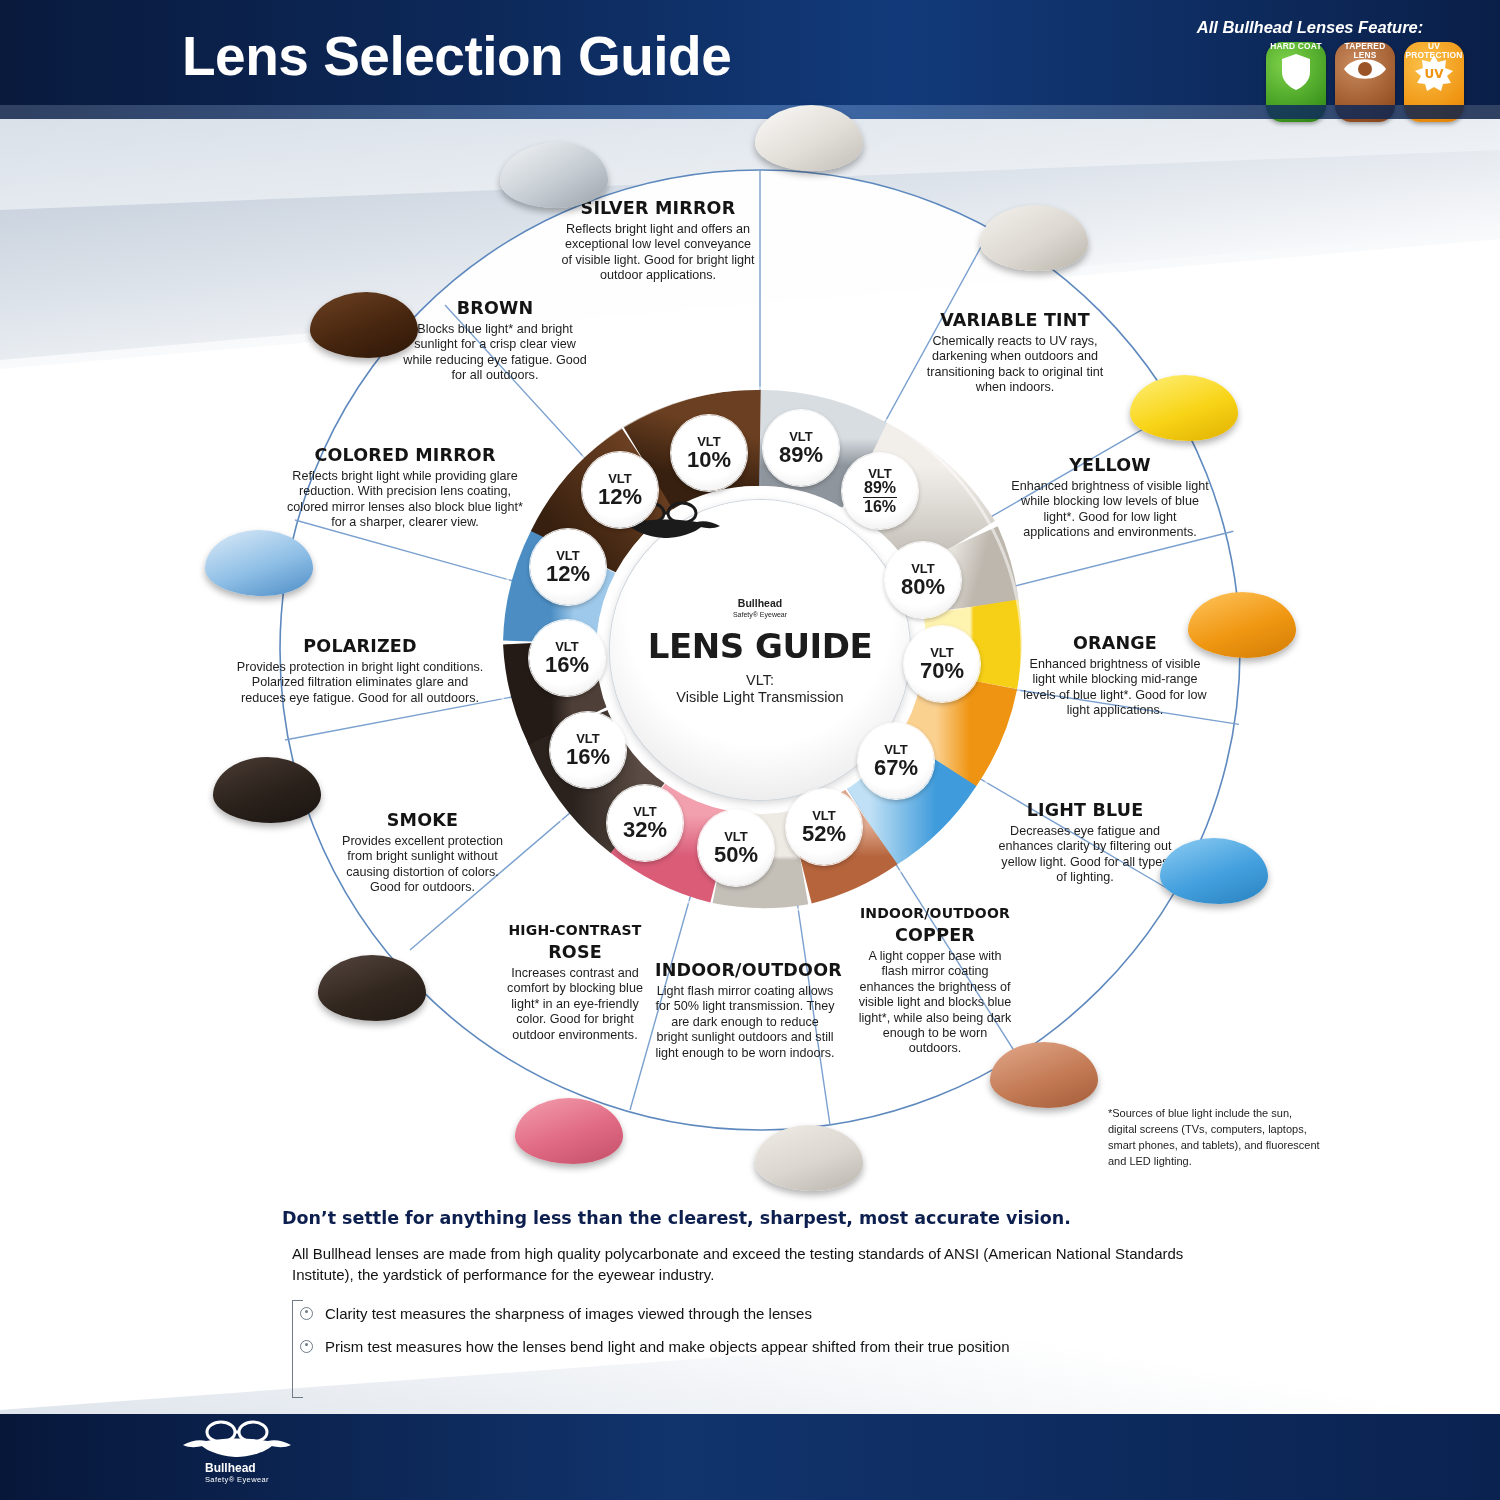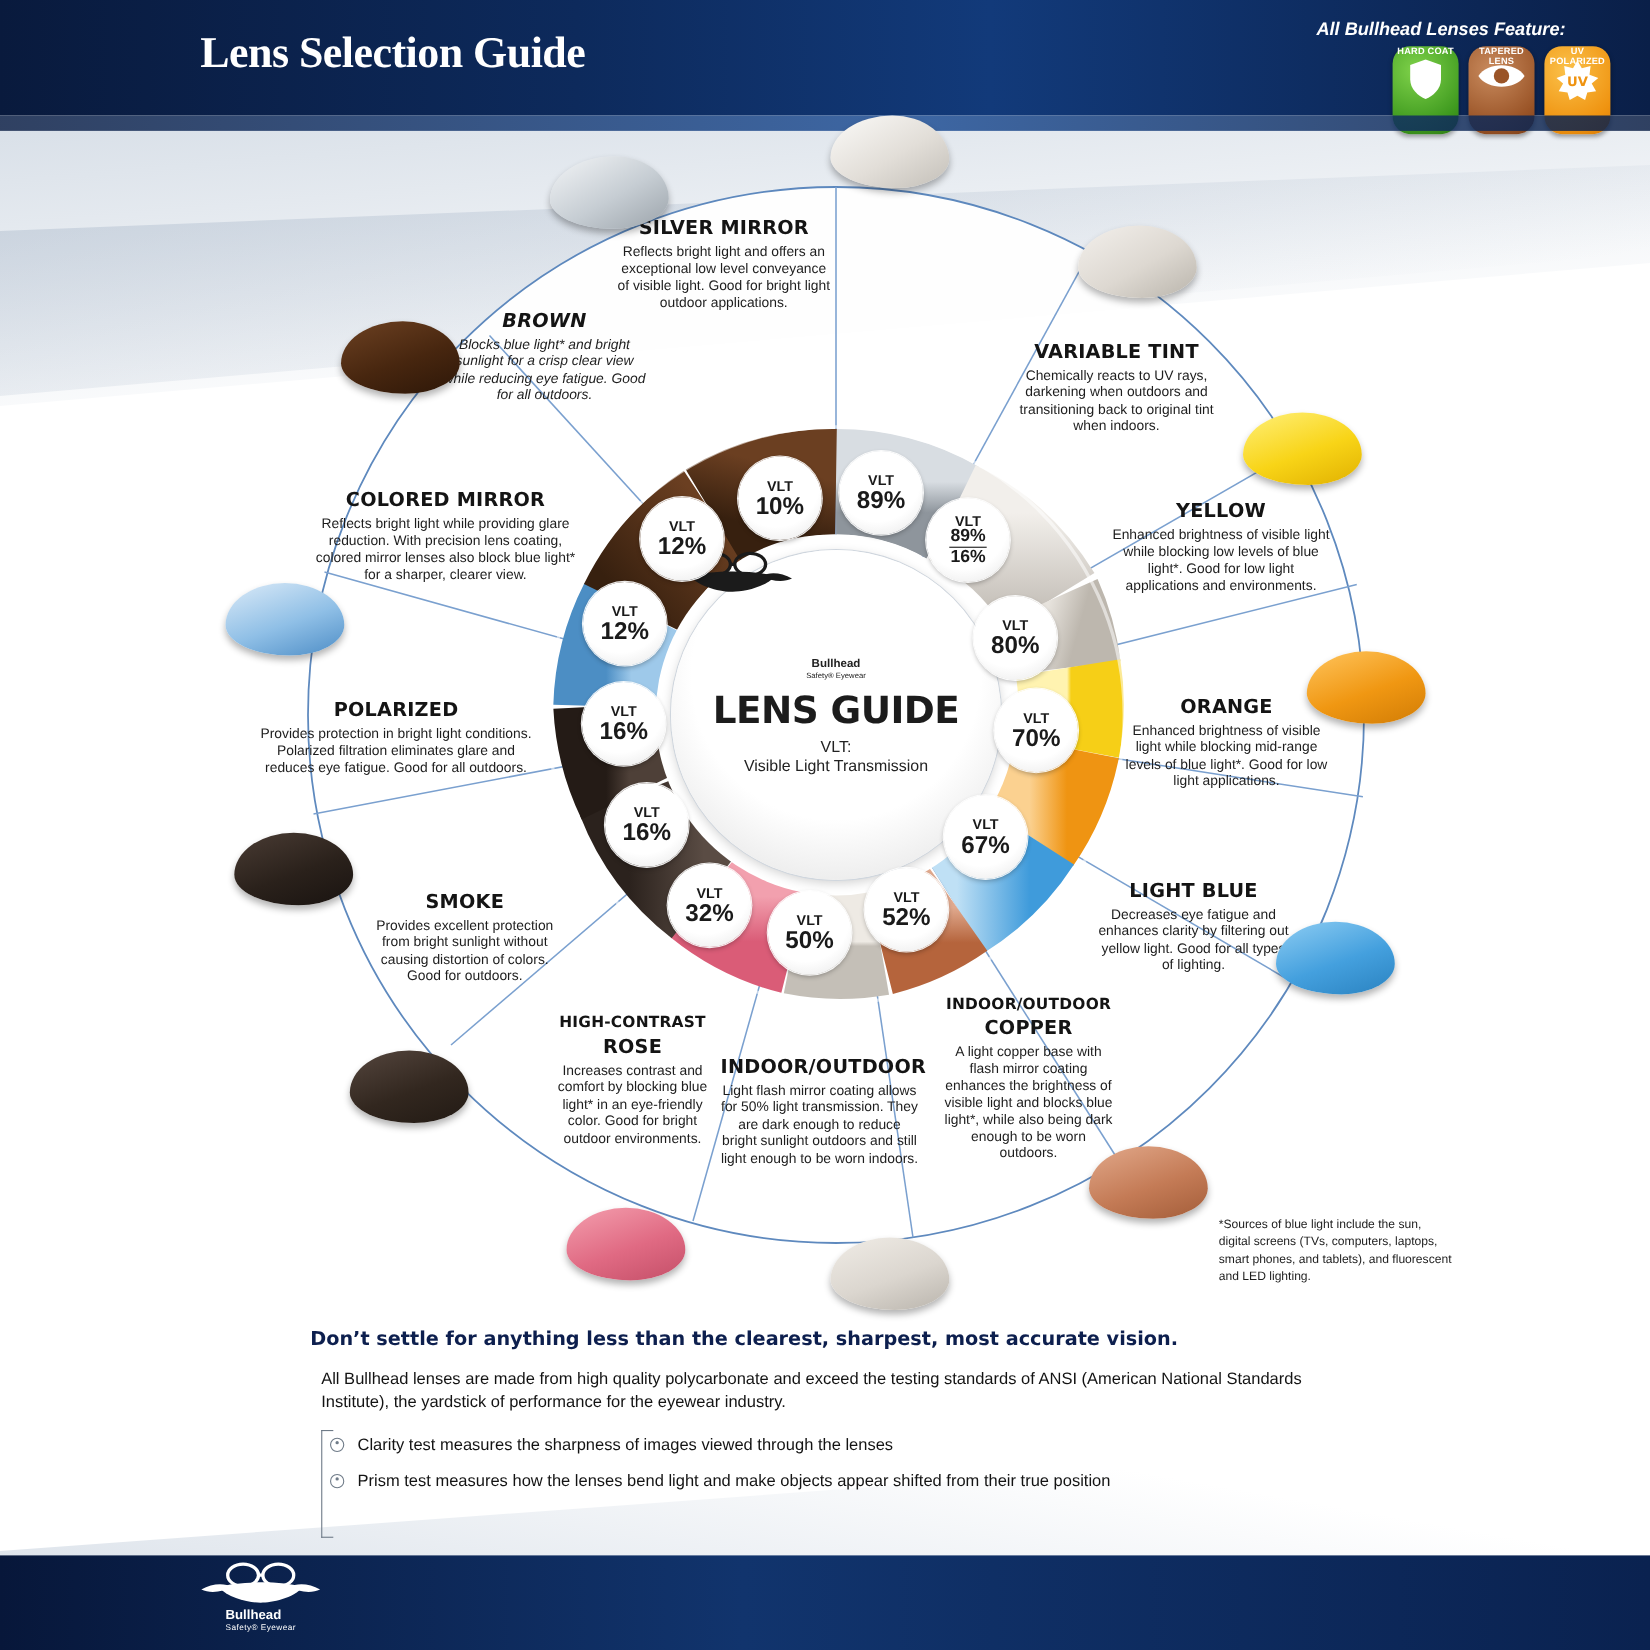--- a/index.html
+++ b/index.html
@@ -20,22 +20,22 @@
     position:absolute;left:0;top:0;width:1500px;height:105px;
     background:linear-gradient(90deg,#091a3d 0%,#0d2a5c 35%,#123a7a 60%,#0a1f48 100%);
   }
   .header:after{
     content:"";position:absolute;left:0;top:105px;width:1500px;height:14px;
     background:linear-gradient(90deg,#0b1f46,#1b4c94 55%,#0b1f46);
     opacity:.85;
   }
   .title{
     position:absolute;left:182px;top:24px;
-    font-size:40px;font-weight:bold;color:#ffffff;letter-spacing:-0.5px;
-    font-family:Liberation Serif, serif;
+    font-size:55px;font-weight:bold;color:#ffffff;letter-spacing:-0.5px;
+    font-family:Liberation Sans, sans-serif;
   }
   .feat-label{
     position:absolute;right:30px;top:18px;width:320px;text-align:center;
     color:#ffffff;font-size:16.5px;font-weight:bold;font-style:italic;
   }
   .badges{position:absolute;right:36px;top:42px;display:flex;gap:9px;}
   .badge{
     width:60px;height:80px;border-radius:16px;position:relative;
     box-shadow:0 2px 4px rgba(0,0,0,.35);
     display:flex;flex-direction:column;align-items:center;justify-content:flex-start;
@@ -154,21 +154,21 @@
         <div class="btxt">TAPERED LENS</div>
       </div>
 
       <div class="badge orange">
         <div class="bicon">
           <svg width="42" height="40" viewBox="0 0 42 40">
             <path d="M21 2 L25 9 L33 7 L32 15 L40 18 L34 23 L38 30 L30 31 L28 38 L21 34 L14 38 L12 31 L4 30 L8 23 L2 18 L10 15 L9 7 L17 9 Z" fill="#ffffff"></path>
             <text x="21" y="25" font-size="12" font-weight="bold" text-anchor="middle" fill="#ef9310" font-family="DejaVu Sans">UV</text>
           </svg>
         </div>
-        <div class="btxt">UV POLARIZED</div>
+        <div class="btxt">UV PROTECTION</div>
       </div>
     </div>
   </div>
 
   <div id="wheel">
     <svg width="1060" height="1060" viewBox="0 0 1060 1060">
       <defs>
         <linearGradient id="gSilver" x1="0" y1="0" x2="0" y2="1">
           <stop offset="0" stop-color="#d8dde2"></stop>
             <stop offset="1" stop-color="#8e959c"></stop>
@@ -412,21 +412,21 @@
   <div class="lens" style="left:213px;top:757px;border-radius:50% 50% 46% 54%/58% 58% 42% 42%;
        background:linear-gradient(160deg,#4a3c34,#2a211b 55%,#191310);"></div>
 
   <div class="seg c" style="left:280px;top:445px;width:250px;">
     <h3>COLORED MIRROR</h3>
     <p>Reflects bright light while providing glare reduction. With precision lens coating, colored mirror lenses also block blue light* for a sharper, clearer view.</p>
   </div>
   <div class="lens" style="left:205px;top:530px;border-radius:50% 50% 46% 54%/58% 58% 42% 42%;
        background:linear-gradient(160deg,#dcebf8,#8fbfe6 55%,#4d8dc6);"></div>
 
-  <div class="seg c" style="left:400px;top:282px;width:190px;font-style:italic;">
+  <div class="seg c" style="left:400px;top:298px;width:190px;">
     <h3>BROWN</h3>
     <p>Blocks blue light* and bright sunlight for a crisp clear view while reducing eye fatigue. Good for all outdoors.</p>
   </div>
   <div class="lens" style="left:310px;top:292px;border-radius:52% 48% 46% 54%/58% 58% 42% 42%;
        background:linear-gradient(160deg,#6d4122,#47260f 55%,#2d1708);"></div>
 
   <div class="footnote">*Sources of blue light include the sun, digital screens (TVs, computers, laptops, smart phones, and tablets), and fluorescent and LED lighting.</div>
 
   <div class="tagline">Don’t settle for anything less than the clearest, sharpest, most accurate vision.</div>
   <div class="bodycopy">All Bullhead lenses are made from high quality polycarbonate and exceed the testing standards of ANSI (American National Standards Institute), the yardstick of performance for the eyewear industry.</div>

